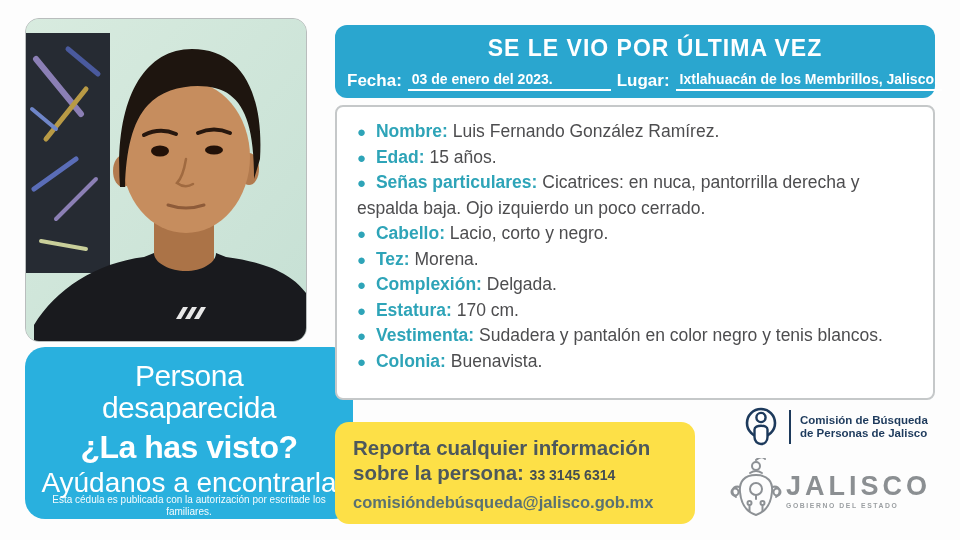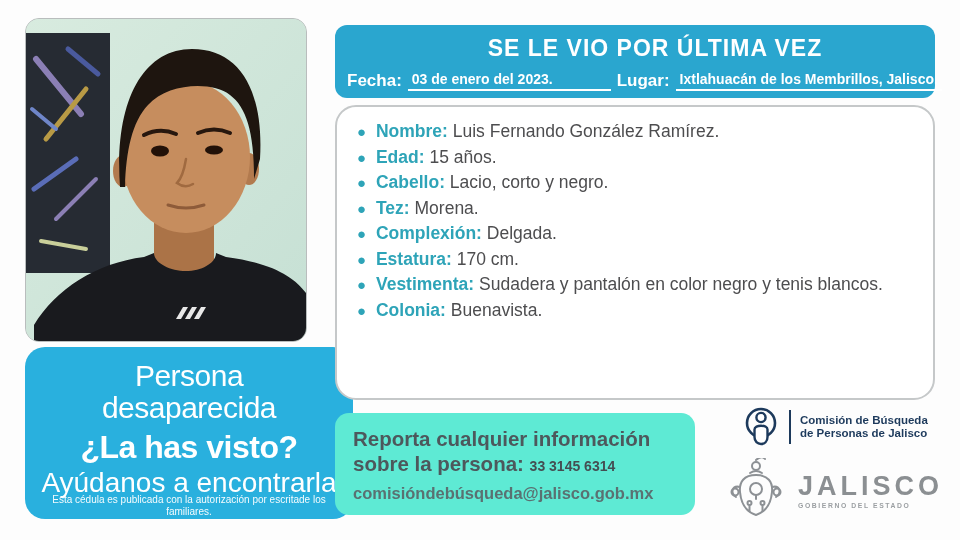--- a/index.html
+++ b/index.html
@@ -44,48 +44,48 @@
   .header .hval{
     font-size:14px;font-weight:700;white-space:nowrap;
     border-bottom:2px solid #ffffff;padding:0 4px 2px 4px;
   }
   .header .hval.fecha{padding-right:58px;}
   .header .hlabel.lugar{margin-left:auto;}
 
   
   .details{
     position:absolute;left:335px;top:105px;width:600px;height:295px;
-    background:#ffffff;border:2px solid #c5c8c9;border-radius:21px;
+    background:#ffffff;border:2px solid #c5c8c9;border-radius:8px;
     box-sizing:border-box;padding:12px 20px;
   }
   .detail-row{
     font-size:17.5px;line-height:25.5px;color:#4d4d4f;margin:0;
   }
   .detail-row .bullet{color:#2ea4b8;font-size:15px;margin-right:5px;}
   .detail-row .dlabel{color:#2ea4b8;font-weight:700;}
 
   
   .report{
-    position:absolute;left:335px;top:413px;width:360px;height:102px;
-    background:#5eead4;border-radius:14px;box-sizing:border-box;
+    position:absolute;left:335px;top:422px;width:360px;height:102px;
+    background:#fde047;border-radius:14px;box-sizing:border-box;
     padding:13px 18px;color:#4d585c;
   }
   .report .r1,.report .r2{font-size:20.5px;line-height:25px;font-weight:600;}
   .report .phone{font-size:14px;font-weight:800;color:#444e52;}
   .report .email{font-size:16.5px;font-weight:700;margin-top:5px;color:#5a7172;}
 
   
   .logo-comision{
     position:absolute;left:742px;top:406px;display:flex;align-items:center;
   }
   .logo-comision .divider{width:2px;height:34px;background:#1d3a5c;margin:0 9px 0 7px;}
   .logo-comision .ctext{font-size:11.5px;line-height:13.5px;font-weight:700;color:#1d3a5c;}
 
   .logo-jalisco{
-    position:absolute;left:726px;top:458px;display:flex;align-items:center;gap:12px;
+    position:absolute;left:726px;top:458px;display:flex;align-items:center;
   }
   .logo-jalisco .jtext .jname{font-size:27px;font-weight:700;color:#8b8f92;letter-spacing:4px;line-height:28px;}
   .logo-jalisco .jtext .jsub{font-size:6.8px;font-weight:700;color:#9b9fa2;letter-spacing:1.6px;margin-top:2px;}
 </style>
 </head>
 <body>
 
 <div class="page">
 
   <div class="photo">
@@ -158,20 +158,25 @@
       <span class="dlabel">Nombre:</span>
       <span class="dvalue">Luis Fernando González Ramírez.</span>
     </p>
     <p class="detail-row">
       <span class="bullet">●</span>
       <span class="dlabel">Edad:</span>
       <span class="dvalue">15 años.</span>
     </p>
     <p class="detail-row">
       <span class="bullet">●</span>
+      <span class="dlabel">Señas particulares:</span>
+      <span class="dvalue">Cicatrices: en nuca, pantorrilla derecha y espalda baja. Ojo izquierdo un poco cerrado.</span>
+    </p>
+    <p class="detail-row">
+      <span class="bullet">●</span>
       <span class="dlabel">Cabello:</span>
       <span class="dvalue">Lacio, corto y negro.</span>
     </p>
     <p class="detail-row">
       <span class="bullet">●</span>
       <span class="dlabel">Tez:</span>
       <span class="dvalue">Morena.</span>
     </p>
     <p class="detail-row">
       <span class="bullet">●</span>

